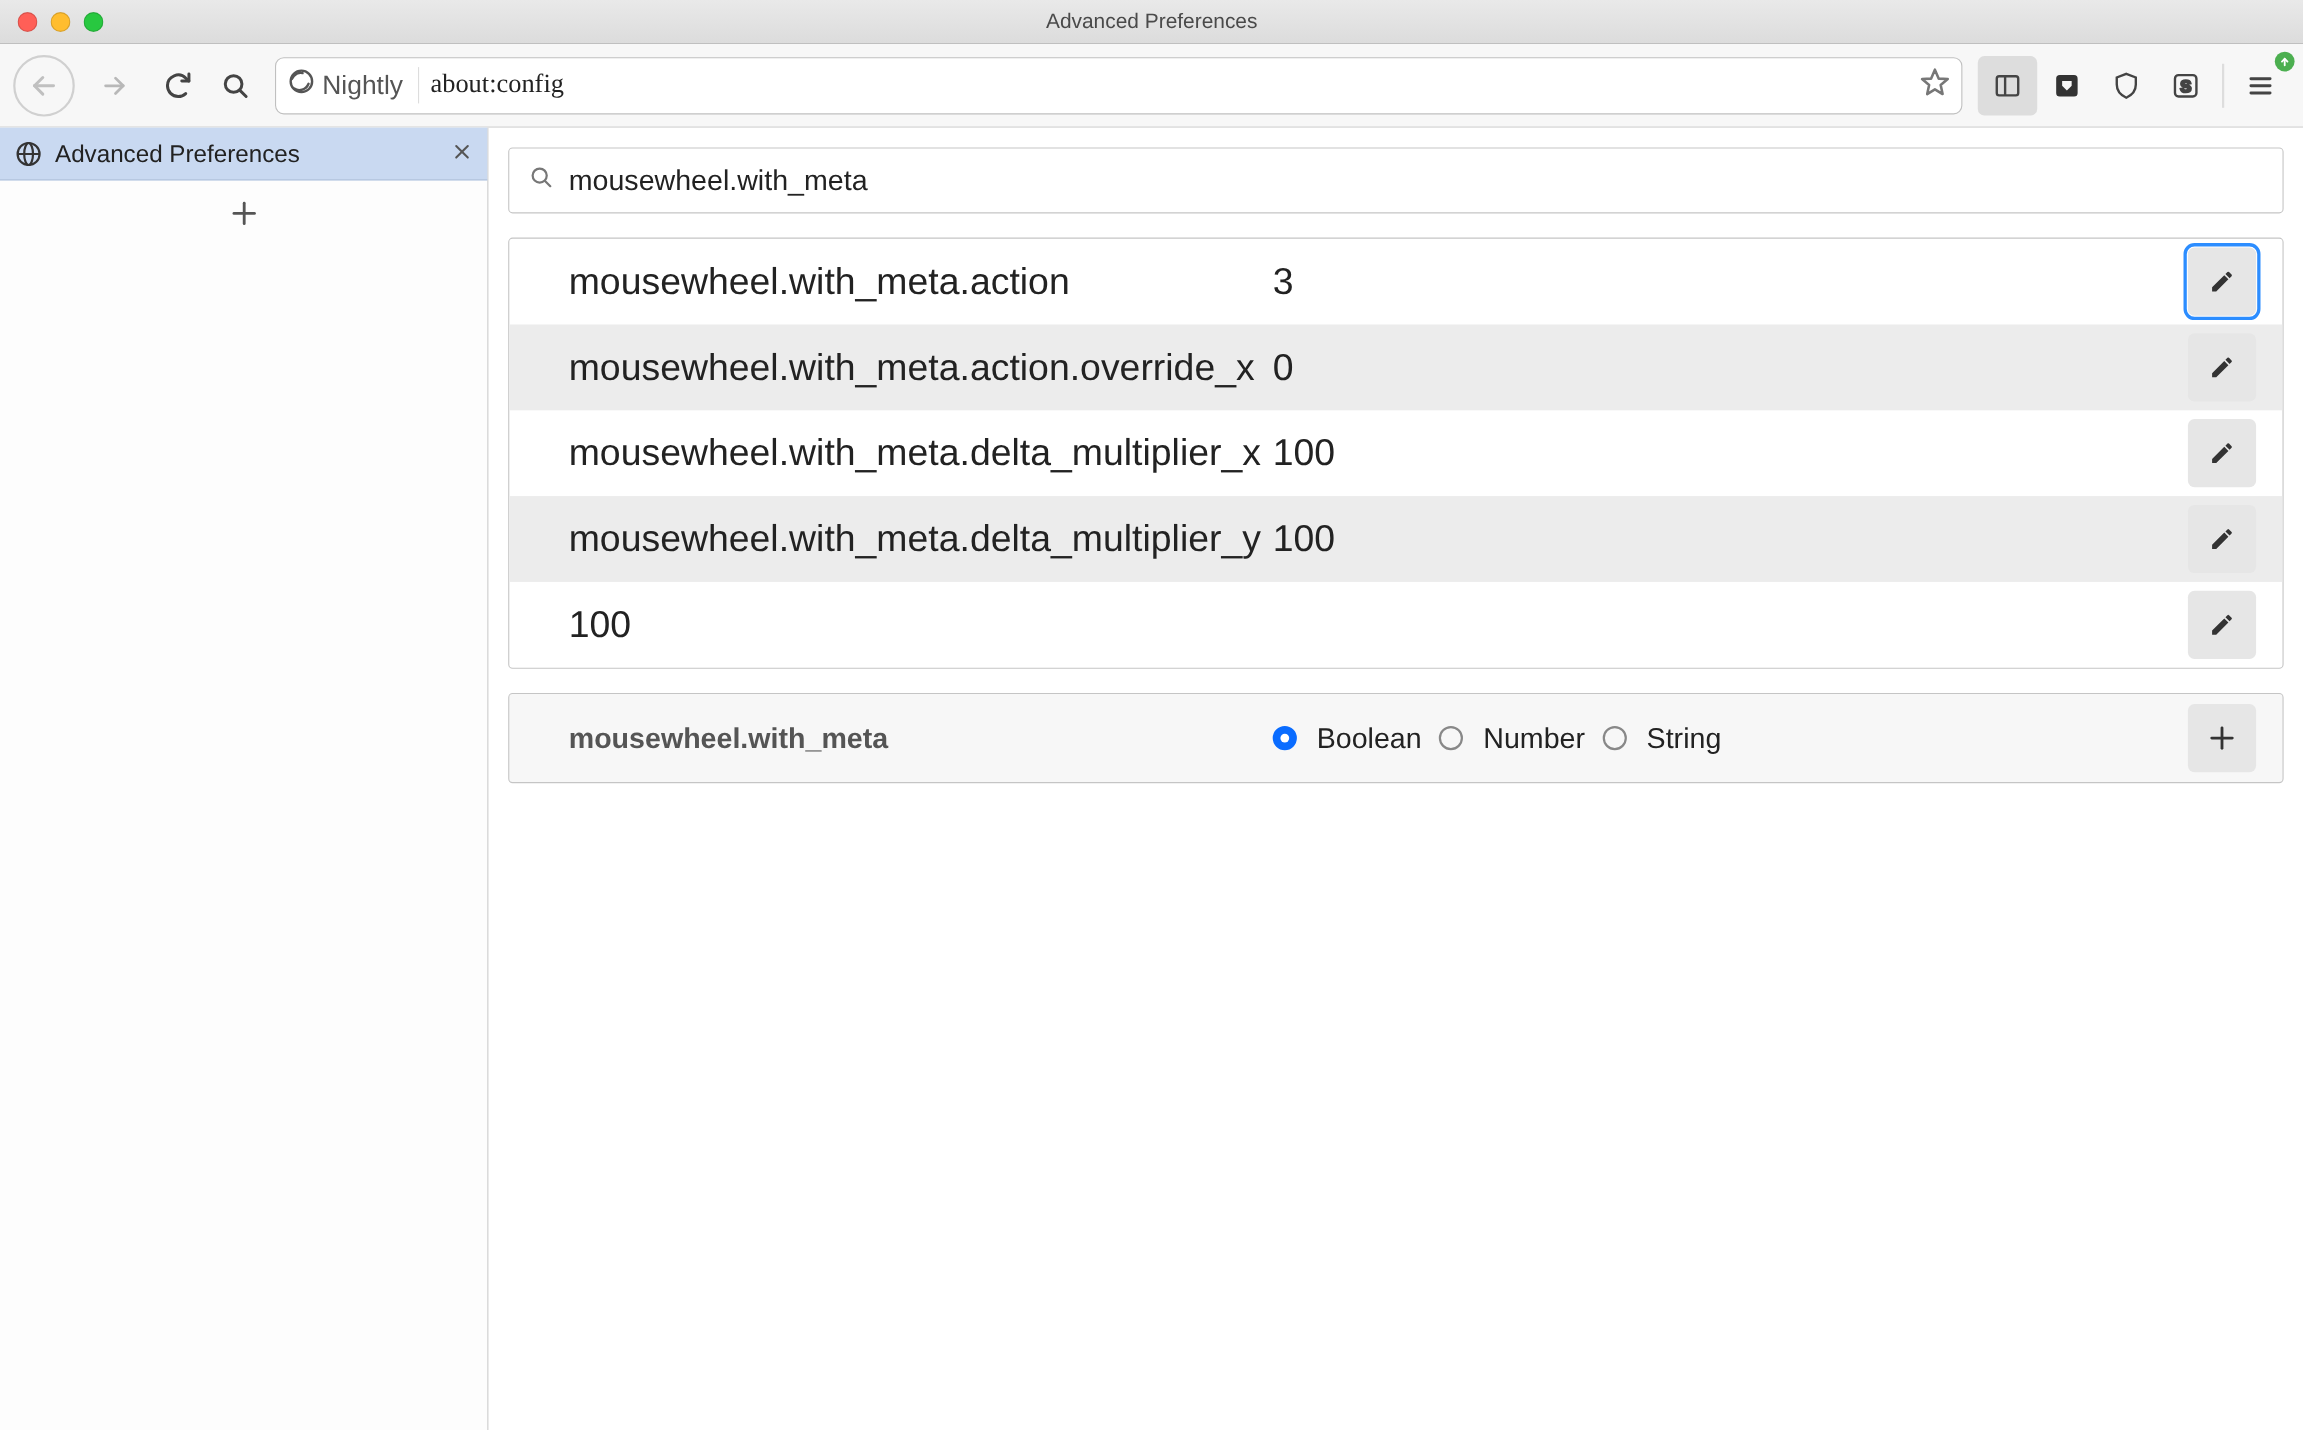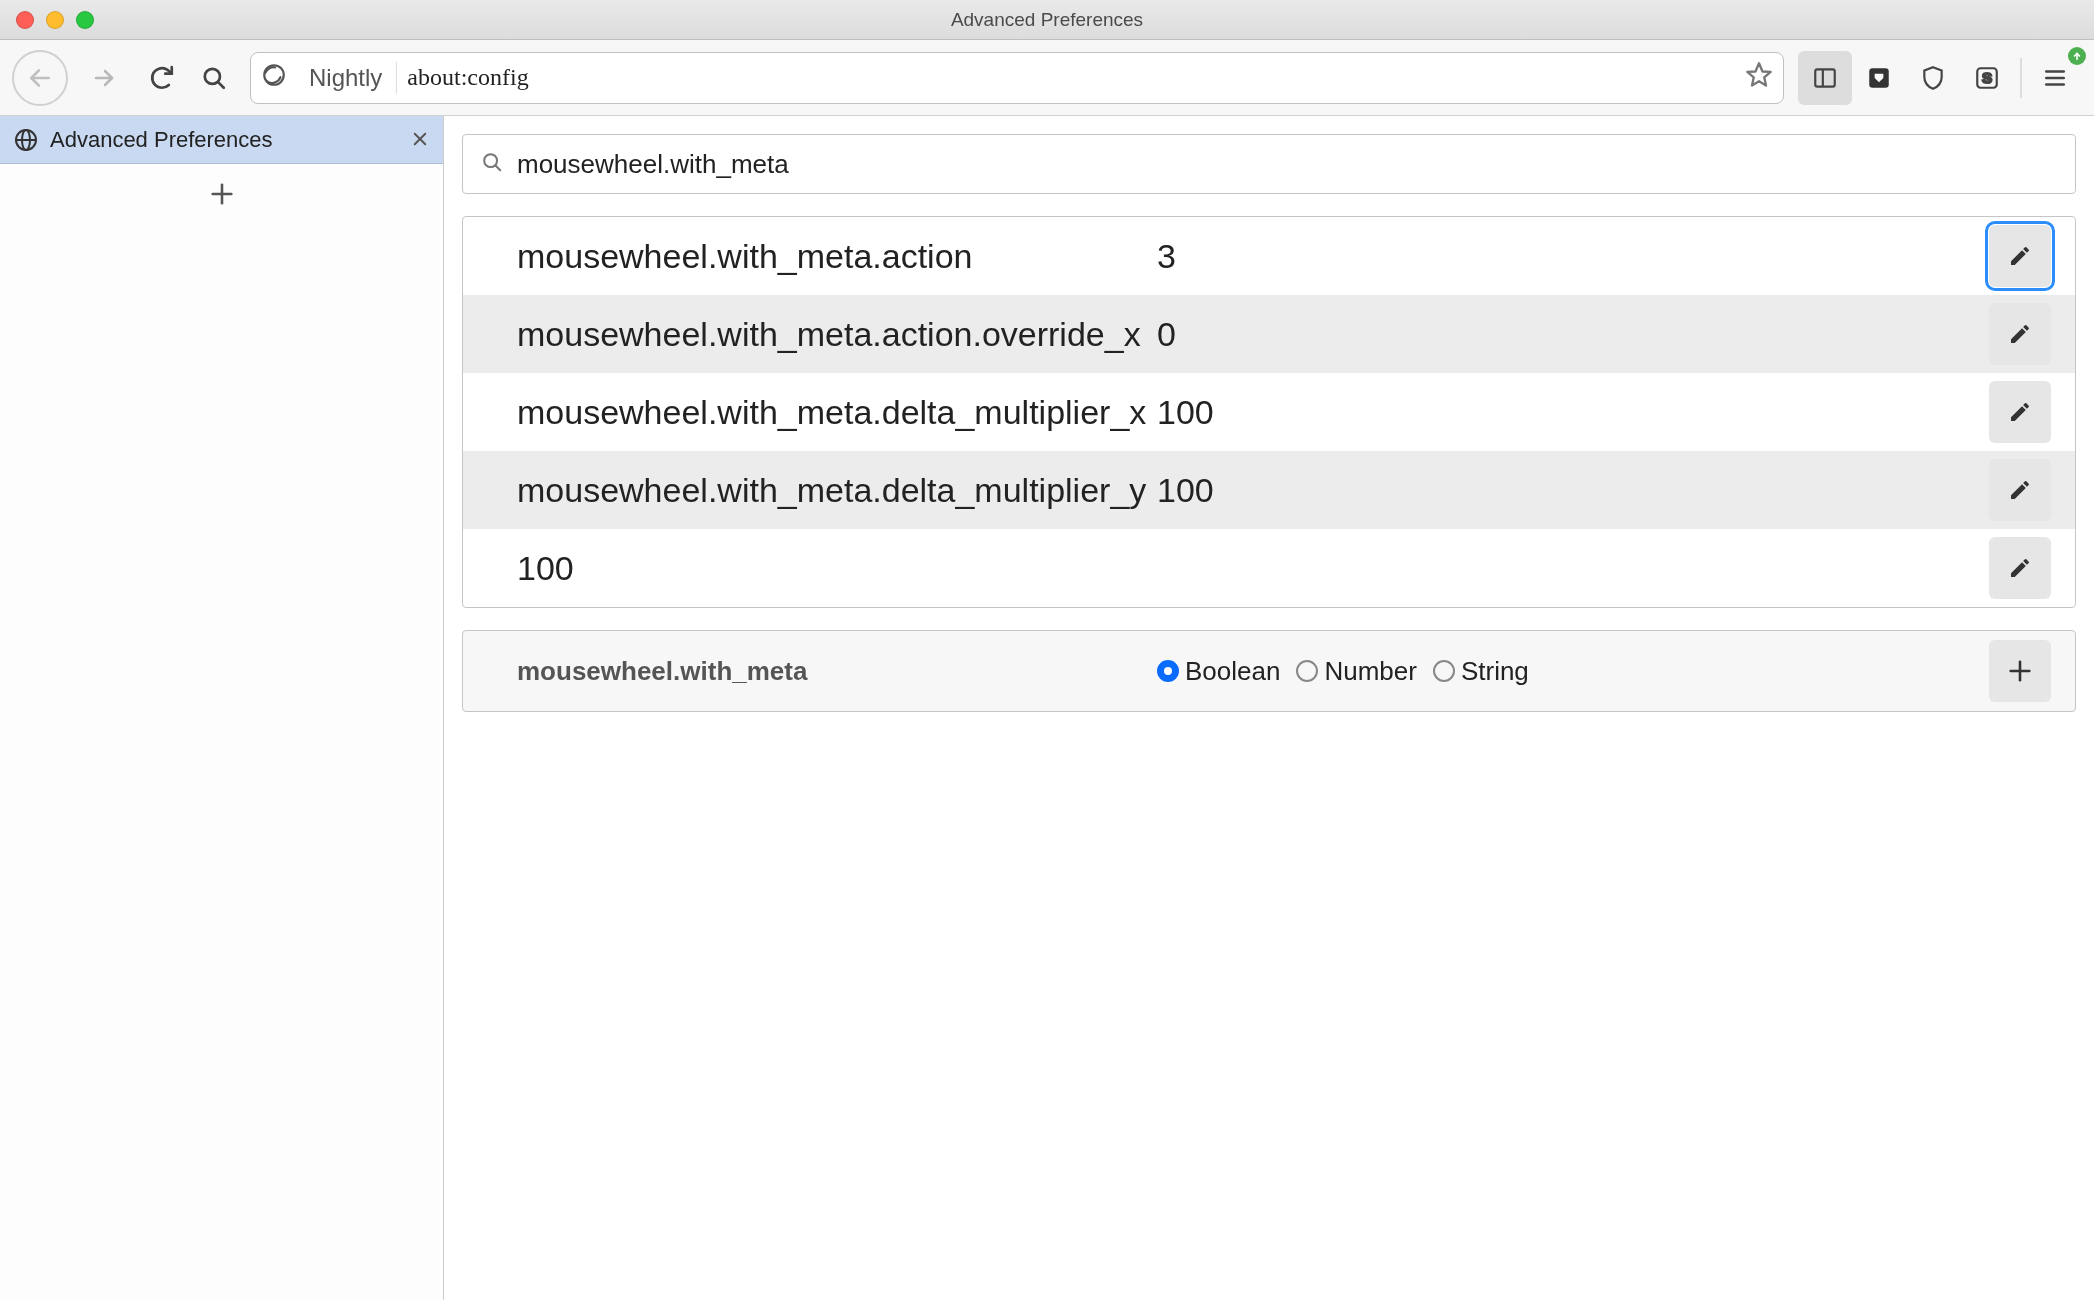--- a/index.html
+++ b/index.html
@@ -77,21 +77,21 @@
     border: 1px solid #c0c0c0;
     border-radius: 8px;
     background: #fff;
     display: flex;
     align-items: center;
     padding: 0 10px;
     gap: 10px;
     margin: 0 6px;
   }
   .urlbar .identity {
-    display: flex; align-items: center; gap: 22px;
+    display: flex; align-items: center; gap: 6px;
     padding-right: 14px;
     border-right: 1px solid #ddd;
     color: #555;
     font-size: 24px;
   }
   .urlbar .pathseg { font-size: 24px; color: #222; font-family: Liberation Serif, serif; }
   .urlbar .spacer { flex: 1; }
   .toolbar-right {
     display: flex; align-items: center; gap: 0;
   }
@@ -220,21 +220,21 @@
     display: flex;
     align-items: center;
     padding: 0 24px 0 54px;
     margin-top: 22px;
     font-size: 26px;
     background: #f7f7f7;
   }
   .newpref-name { width: 640px; font-weight: 700; color: #555; }
   .types { display: flex; gap: 16px; align-items: center; flex: 1; }
   .radio {
-    display: flex; align-items: center; gap: 6px;
+    display: flex; align-items: center; gap: 18px;
     color: #222;
   }
   .radio-ring {
     width: 22px; height: 22px; border: 2px solid #888; border-radius: 50%;
     display:inline-flex; align-items:center; justify-content:center;
   }
   .radio-ring.sel { border-color: #0a6cff; background:#0a6cff; }
   .radio-ring.sel::after {
     content:''; width:8px; height:8px; background:#fff; border-radius:50%;
   }

